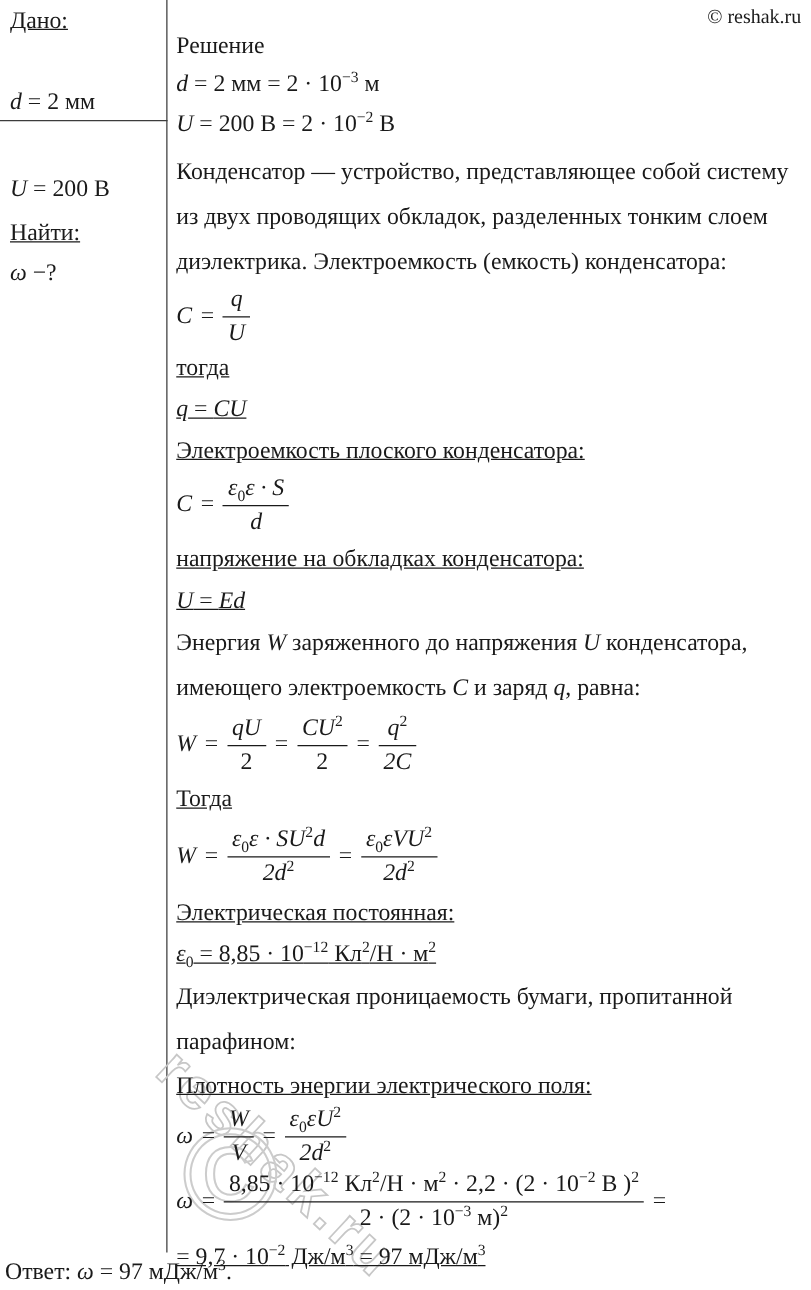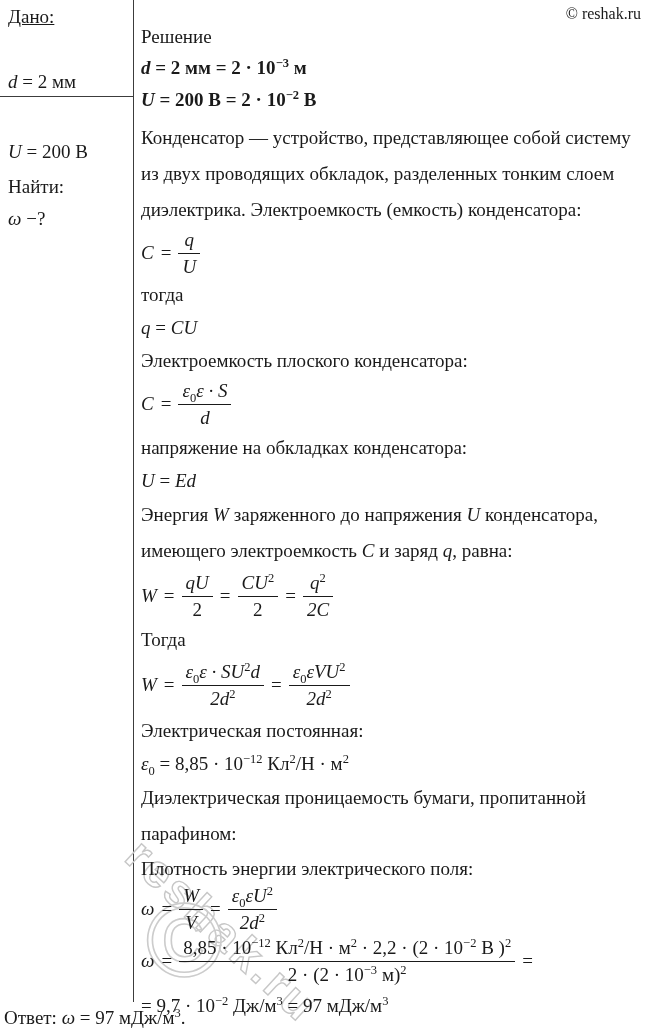--- a/index.html
+++ b/index.html
@@ -14,32 +14,32 @@
   sub.b { font-size:12.5px; vertical-align:sub; line-height:0; }
 
   
   .vline { position:absolute; left:133px; top:0; width:1px; height:1002px; background:#3c3c3c; }
   .left-hr { position:absolute; left:0; top:96px; width:134px; height:1px; background:#3c3c3c; }
 
   
   .left-col { position:absolute; left:0; top:0; width:133px; padding-left:8px; z-index:2; }
   .left-col .lbl1 { padding-top:6px; height:28px;text-decoration:underline; }
   .left-col .gl { height:32px; line-height:32px;margin-top:38px; }
-  .left-col .lbl2 { padding-top:8px; height:34px; }
+  .left-col .lbl2 { padding-top:8px; height:34px;text-decoration:underline; }
   .left-col .fl { height:34px; line-height:34px; }
 
   
   .brand { position:absolute; top:5px; right:8px; font-size:16px; z-index:2; }
 
   
   .right-col { position:absolute; left:141px; top:0; width:508px; z-index:2; }
   .heading { padding-top:6px; height:32px;margin-top:20px; }
-  .cl { height:32px; line-height:32px;font-weight:bold; }
+  .cl { height:32px; line-height:32px; }
   .t  { height:36px; line-height:36px; white-space:nowrap; }
-  .t33 { height:33px; line-height:33px; white-space:nowrap; }
+  .t33 { height:33px; line-height:33px; white-space:nowrap;text-decoration:underline; }
 
   .frow { display:flex; align-items:center; white-space:nowrap; }
   .frow .gap { display:inline-block; width:7px; }
   .fr { display:inline-block; text-align:center; line-height:1.12; }
   .fr .nu { display:block; padding:0 4px 2px; border-bottom:1.4px solid #1a1a1a; }
   .fr .de { display:block; padding:2px 4px 0; }
   .f-c     { height:50px; }
   .f-cflat { height:54px; }
   .f-w     { height:54px; }
   .f-w2    { height:58px; }

